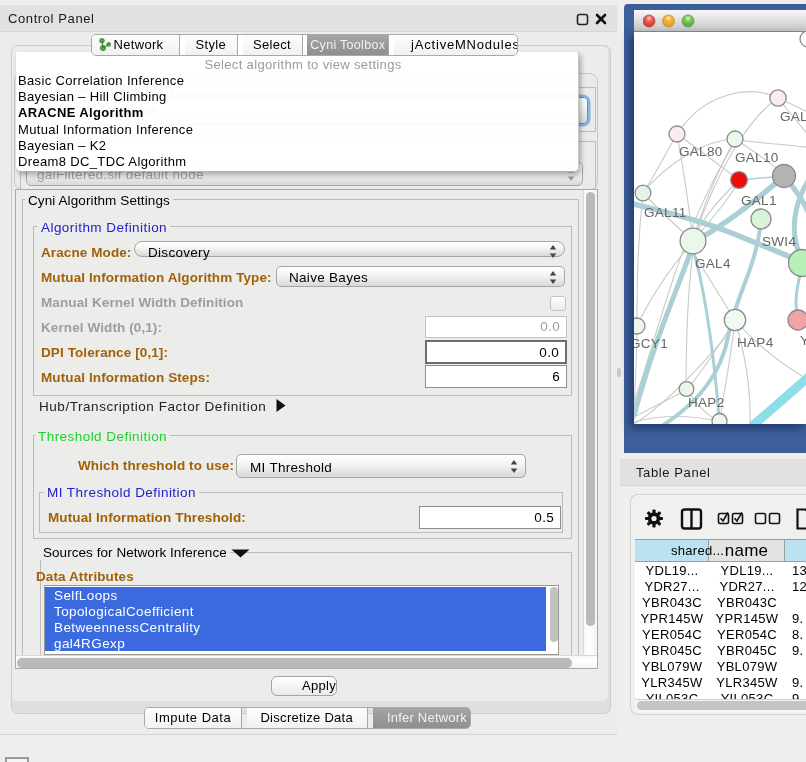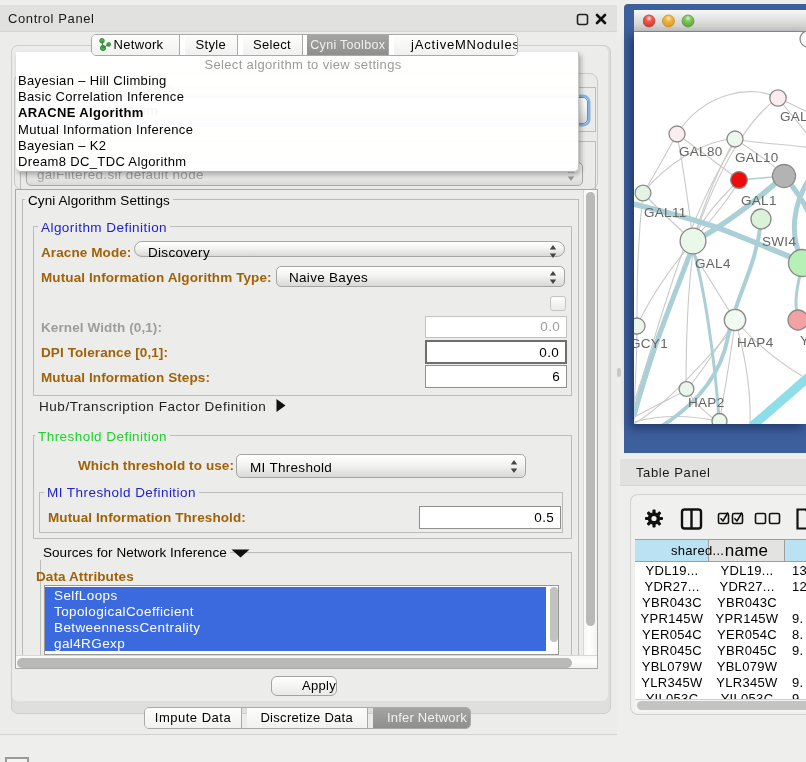--- a/index.html
+++ b/index.html
@@ -76,20 +76,21 @@
 
 <div class="lbl" style="left:41px;top:270px;">Mutual Information Algorithm Type:</div>
 <div class="combo" style="left:276px;top:266px;width:289px;height:21px;">
  <span class="ctxt" style="left:12px;top:3px;">Naive Bayes</span>
  <svg style="position:absolute;right:7px;top:3.5px;" width="8" height="13" viewBox="0 0 8 13">
   <path d="M4 0 L7.2 4.6 L0.8 4.6 Z" fill="#444"></path>
         <path d="M4 13 L7.2 8.4 L0.8 8.4 Z" fill="#444"></path>
  </svg>
 </div>
 
+<div class="lbl dis" style="left:41px;top:295px;">Manual Kernel Width Definition</div>
 <div class="abs" style="left:550px;top:296px;width:14px;height:13px;background:linear-gradient(#fdfdfd,#ebebea);border:1px solid #c4c4c3;border-radius:3px;"></div>
 
 <div class="lbl dis" style="left:41px;top:320px;">Kernel Width (0,1):</div>
 <div class="tf" style="left:425px;top:316px;width:142px;height:22px;border-color:#c2c2c1;">
       <span style="color:#a0a0a0;top:2px;">0.0</span>
     </div>
 
 <div class="lbl" style="left:41px;top:345px;">DPI Tolerance [0,1]:</div>
 <div class="tf" style="left:425px;top:340px;width:142px;height:24px;border:2px solid #6e6e6d;">
       <span style="top:3px;">0.0</span>
@@ -160,22 +161,22 @@
    <path d="M3 3 L4 10 M4 10 L9.7 6.4" stroke="#2c7a2c" stroke-width="0.9" fill="none"></path>
   </svg>Network</div>
  <div class="seg" style="width:53px;">Style</div>
  <div class="seg" style="width:60px;">Select</div>
  <div class="seg sel" style="width:82px;font-size:12.5px;">Cyni Toolbox</div>
  <div class="seg" style="width:143px;letter-spacing:0.8px;">jActiveMNodules</div>
 </div>
 
 <div class="abs" style="left:16px;top:52px;width:563px;height:120px;background:rgba(255,255,255,0.96);border-bottom:1px solid #b3b3b2;border-right:1px solid #c5c5c4;border-radius:0 0 5px 5px;box-shadow:2px 3px 5px rgba(0,0,0,0.3);box-sizing:border-box;z-index:6;padding-top:3.5px;">
  <div class="pitem" style="color:#9b9b9b;text-align:center;padding-left:12px;height:17px;line-height:17px;">Select algorithm to view settings</div>
+ <div class="pitem">Basic Correlation Inference</div>
  <div class="pitem">Bayesian – Hill Climbing</div>
- <div class="pitem">Basic Correlation Inference</div>
  <div class="pitem" style="font-weight:bold;">ARACNE Algorithm</div>
  <div class="pitem">Mutual Information Inference</div>
  <div class="pitem">Bayesian – K2</div>
  <div class="pitem">Dream8 DC_TDC Algorithm</div>
 </div>
 
 <div class="abs" style="left:617px;top:368px;width:4px;height:9px;background:#c9c9c8;border-radius:2px;"></div>
 
 <div class="abs" style="left:624px;top:4px;width:182px;height:449px;background:#3d5f9c;border-radius:4px 0 0 0;"></div>
 <div class="abs" style="left:634px;top:10px;width:172px;height:22px;background:linear-gradient(#f8f8f8,#c6c6c5);border-bottom:1px solid #8f8f8e;box-sizing:border-box;"></div>

